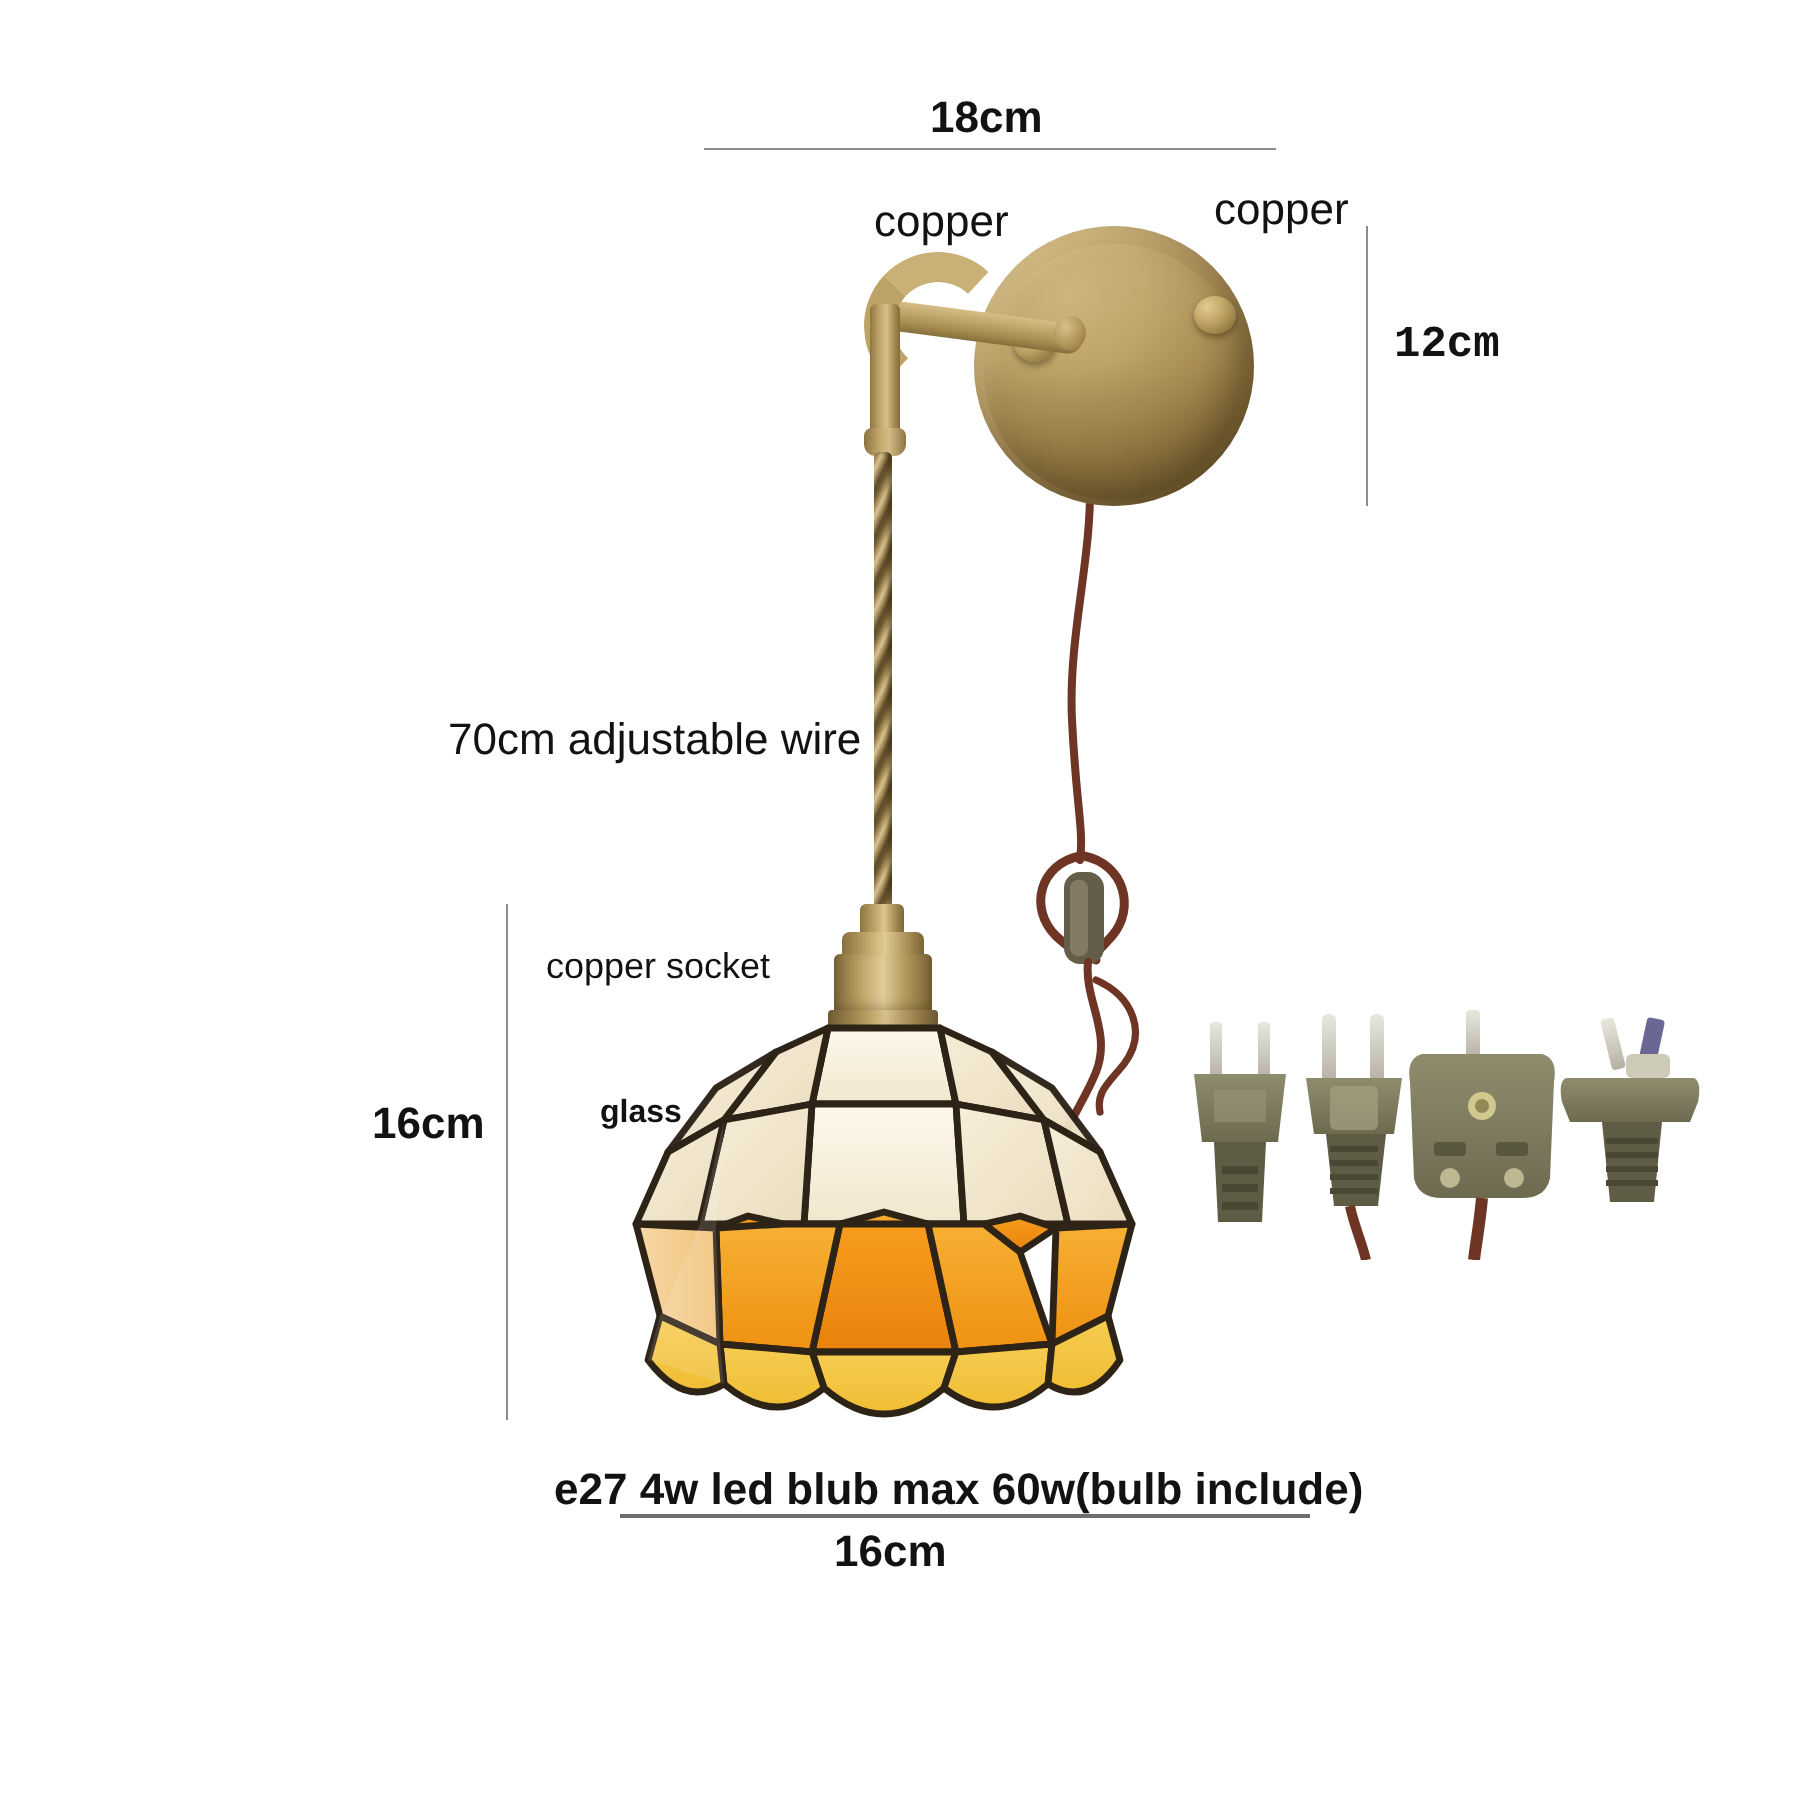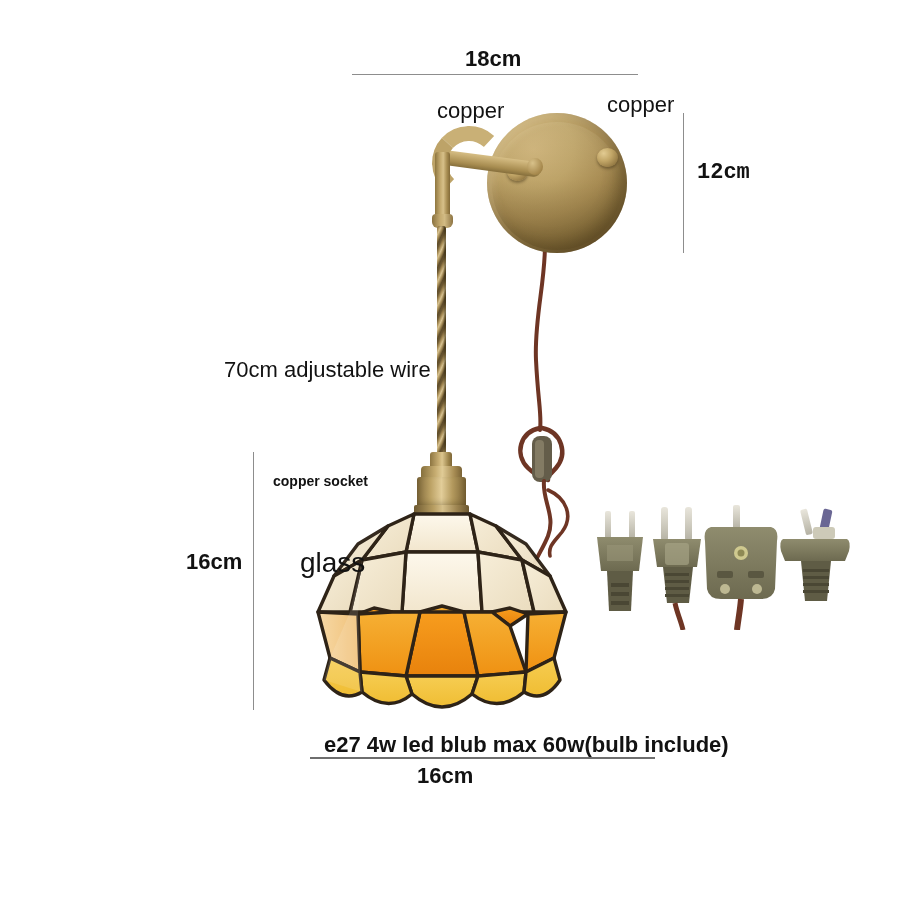--- a/index.html
+++ b/index.html
@@ -17,24 +17,24 @@
   .lbl-reg{font-weight:400;}
 
   #dim-18cm{left:465px;top:48px;font-size:22px;font-weight:700;}
   #dim-12cm{left:697px;top:162px;font-size:22px;font-weight:700;font-family:Liberation Mono, monospace;}
   #dim-16cm-left{left:186px;top:551px;font-size:22px;font-weight:700;}
   #dim-16cm-bottom{left:417px;top:765px;font-size:22px;font-weight:700;}
 
   #lbl-copper-arm{left:437px;top:100px;font-size:22px;font-weight:400;}
   #lbl-copper-plate{left:607px;top:94px;font-size:22px;font-weight:400;}
   #lbl-wire{left:224px;top:313px;font-size:22px;font-weight:400;margin-top:46px;}
-  #lbl-socket{left:273px;top:474px;font-size:14px;font-weight:700;}
-  #lbl-glass{left:300px;top:549px;font-size:28px;font-weight:400;}
+  #lbl-socket{left:273px;top:474px;font-size:18px;font-weight:400;}
+  #lbl-glass{left:300px;top:549px;font-size:16px;font-weight:700;}
   #lbl-plug{left:597px;top:477px;font-size:22px;font-weight:700;}
-  #lbl-bulb{left:277px;top:734px;font-size:22px;font-weight:700;margin-left:47px;}
+  #lbl-bulb{left:277px;top:734px;font-size:22px;font-weight:700;}
 
   
   .rule-h{position:absolute;height:1px;background:#8d8d8d;}
   .rule-v{position:absolute;width:1px;background:#8d8d8d;}
   #rule-18{left:352px;top:74px;width:286px;}
   #rule-12{left:683px;top:113px;height:140px;}
   #rule-16l{left:253px;top:452px;height:258px;}
   #rule-16b{left:310px;top:757px;width:345px;height:2px;background:#6e6e6e;}
 
   

